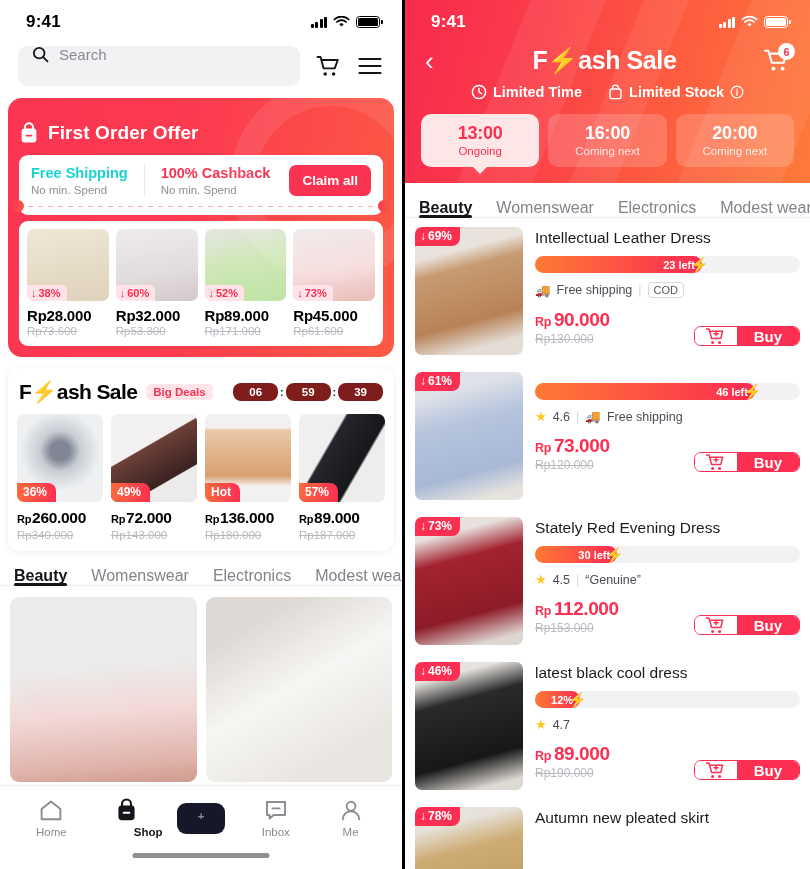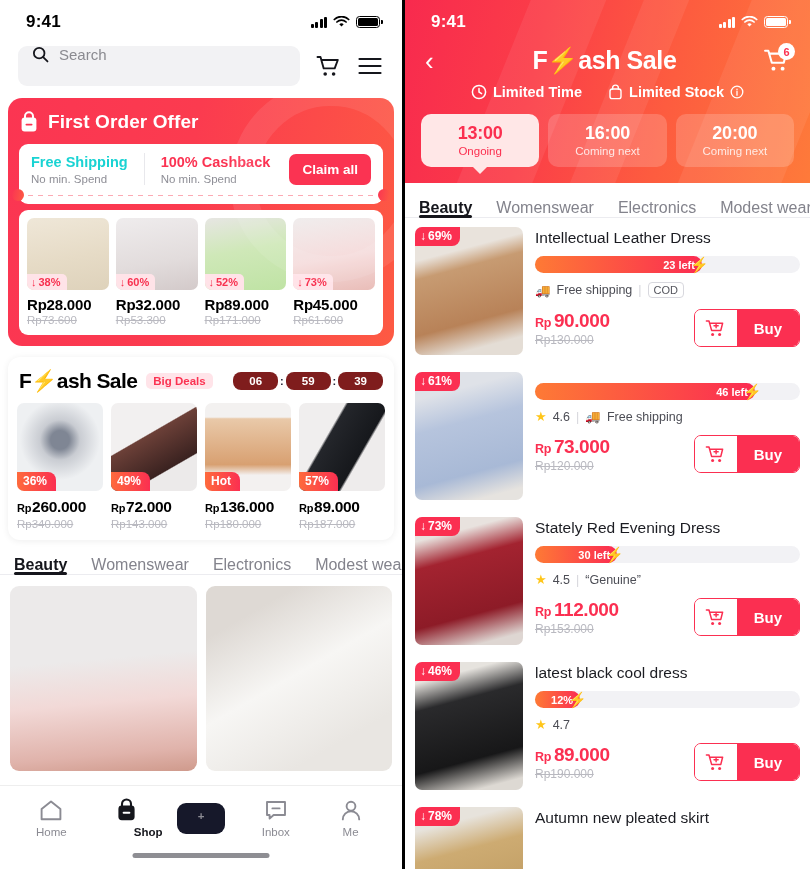--- a/index.html
+++ b/index.html
@@ -25,21 +25,21 @@
   .batt b { display:block; width:100%; height:100%; background:currentColor; border-radius:1.5px; }
 
   
   .searchrow { display:flex; align-items:center; gap:14px; padding:2px 18px 12px 18px; }
   .searchbox { flex:1; height:40px; background:#f2f2f4; border-radius:9px; display:flex;
     align-items:flex-start; gap:10px; padding:0 14px; }
   .searchbox .ph { color:#8a8a90; font-size:15px; }
   .icon-btn { width:28px; height:28px; display:flex; align-items:center; justify-content:center; }
 
   
-  .offer { margin:0 8px; border-radius:14px; padding:13px 11px 11px;
+  .offer { margin:0 8px; border-radius:14px; padding:24px 11px 11px;
     background:linear-gradient(100deg,#fb3552 0%,#fb3b4f 45%,#fd5a43 100%); position:relative;
     overflow:hidden; }
   .offer::after{ content:""; position:absolute; right:-38px; top:-18px; width:150px; height:150px;
     border-radius:50%; border:26px solid rgba(255,255,255,.09); }
   .offer-title { display:flex; align-items:center; gap:9px; color:#fff; font-size:19px;
     font-weight:bold; letter-spacing:.1px; margin-bottom:11px; position:relative; }
   .coupon { background:#fff; border-radius:9px 9px 0 0; display:flex; align-items:center;
     padding:9px 12px 10px; position:relative; }
   .cpn { padding-right:16px; }
   .cpn + .cpn { border-left:1px solid #e8e8ec; padding-left:16px; }
@@ -166,21 +166,21 @@
   .meta .sep { color:#d6d6dc; }
   .star { color:#ffc61a; font-size:13px; }
   .ship { color:#1fd0cf; }
   .cod { border:1px solid #d8d8de; border-radius:4px; font-size:11px; color:#55565e; padding:1px 5px; }
   .prow-bot { display:flex; align-items:flex-end; margin-top:11px; }
   .price { font-size:19px; font-weight:bold; color:#fb2f51; letter-spacing:-.4px;
     display:flex; align-items:baseline; gap:3px; }
   .price em { font-size:12.5px; font-style:normal; font-weight:bold; }
   .oldprice { font-size:12px; color:#b9b9c0; text-decoration:line-through; margin-top:1px; }
   .buy { margin-left:auto; display:flex; align-items:center; border-radius:7px; overflow:hidden;
-    border:1.6px solid #fb2f51; height:38px; }
+    border:1.6px solid #fb2f51; height:20px; }
   .buy .cartcell { width:42px; height:100%; background:#fff; display:flex; align-items:center;
     justify-content:center; }
   .buy .lbl { background:#fb2f51; color:#fff; font-size:15px; font-weight:bold;
     padding:0 17px; height:100%; display:flex; align-items:center; }
 </style>
 </head>
 <body>
 
 <div class="screens">
 

